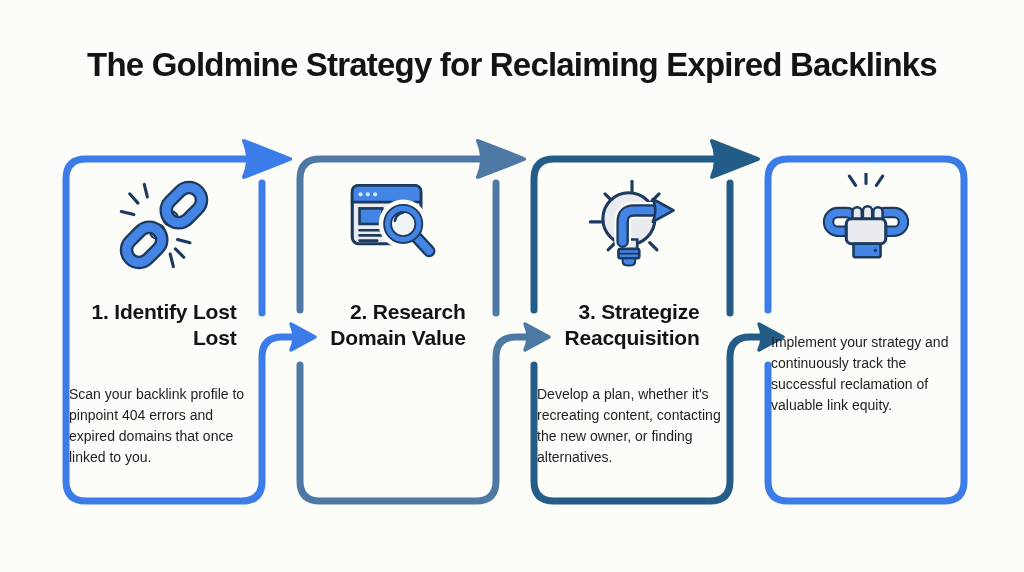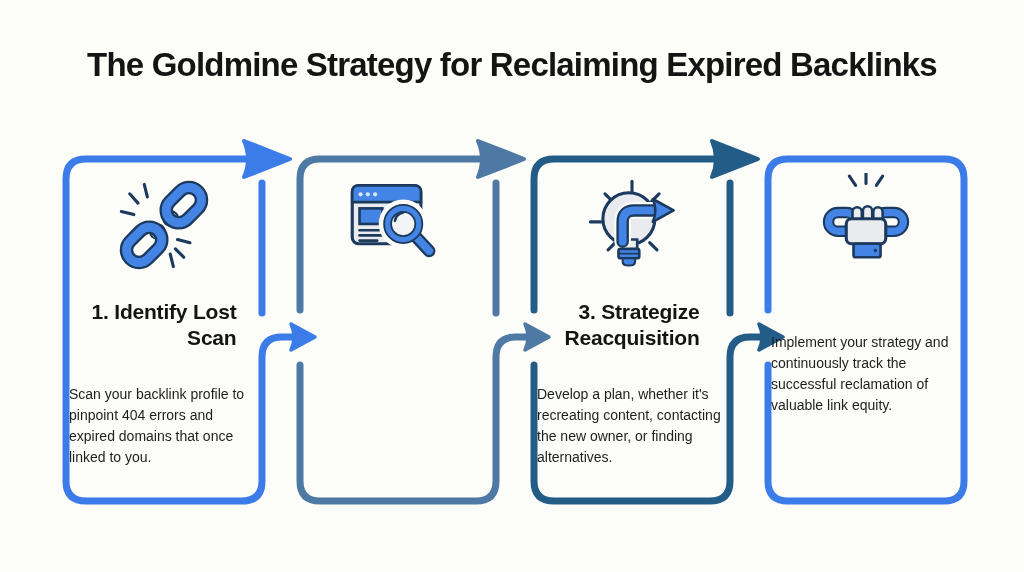--- a/index.html
+++ b/index.html
@@ -119,21 +119,21 @@
               <path d="M25 29 L17 20"></path>
               <path d="M34 23 L31 11"></path>
             <path d="M63 64 L75 67"></path>
               <path d="M61 73 L69 81"></path>
               <path d="M56 78 L59 90"></path>
           </g>
         </g>
       </svg>
       <div class="card-title">
         <span class="t-line">1. Identify Lost</span>
-        <span class="t-line">Scan</span>
+        <span class="t-line">Lost</span>
       </div>
       <p class="card-body">Scan your backlink profile to pinpoint 404 errors and expired domains that once linked to you.</p>
     </div>
   </div>
 
   <div class="card" style="left:296px">
     <div class="border-layer" style="color: rgb(78, 121, 164);">
       <svg width="270" height="352" viewBox="0 0 270 352" fill="none" stroke-width="7" stroke-linecap="round">
         <path d="M184 4 H24 Q4 4 4 24 V155"></path>
         <path d="M4 210 V326 Q4 346 24 346 H180 Q200 346 200 326 V202 Q200 182 220 182 H231"></path>
@@ -158,20 +158,24 @@
           </g>
           <circle cx="55" cy="49" r="20" class="n-f s-bgc" stroke-width="7"></circle>
           <path d="M68 62 L82 76" class="s-bgc" stroke-width="18"></path>
           <path d="M67 61 L80 75" class="s-out" stroke-width="12"></path>
           <path d="M67 61 L80 75" class="s-blue" stroke-width="7.5"></path>
           <circle cx="55" cy="49" r="15" class="f-lens s-out" stroke-width="8.5"></circle>
           <circle cx="55" cy="49" r="15" class="n-f s-blue" stroke-width="5"></circle>
           <path d="M47 46 a10 10 0 0 1 8 -8" class="n-f s-out" stroke-width="2.5"></path>
         </g>
       </svg>
+      <div class="card-title">
+        <span class="t-line">2. Research</span>
+        <span class="t-line">Domain Value</span>
+      </div>
     </div>
   </div>
 
   <div class="card" style="left:530px">
     <div class="border-layer" style="color: rgb(36, 92, 136);">
       <svg width="270" height="352" viewBox="0 0 270 352" fill="none" stroke-width="7" stroke-linecap="round">
         <path d="M184 4 H24 Q4 4 4 24 V155"></path>
         <path d="M4 210 V326 Q4 346 24 346 H180 Q200 346 200 326 V202 Q200 182 220 182 H231"></path>
         <path d="M200 28 V158"></path>
         <path d="M182 -14 Q190 4 182 22 L228 4 Z" fill="currentColor" stroke-width="4" stroke-linejoin="round"></path>

